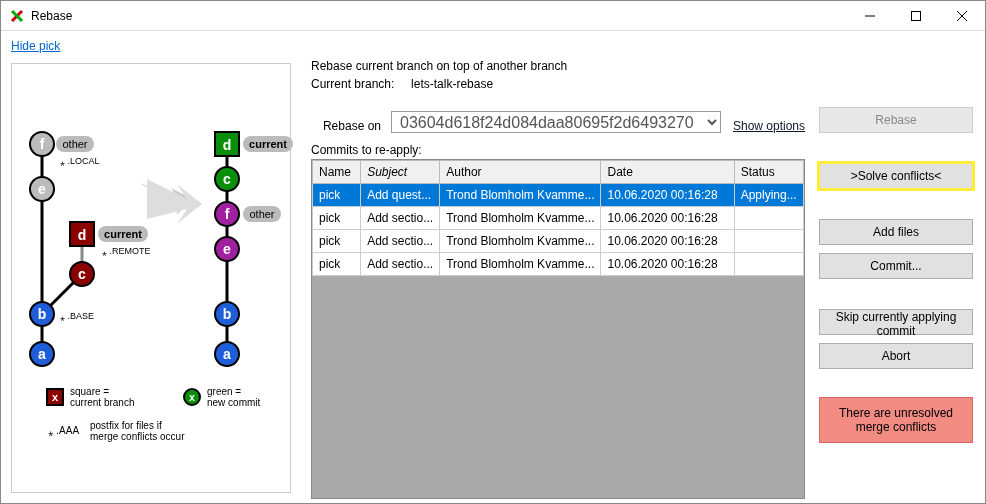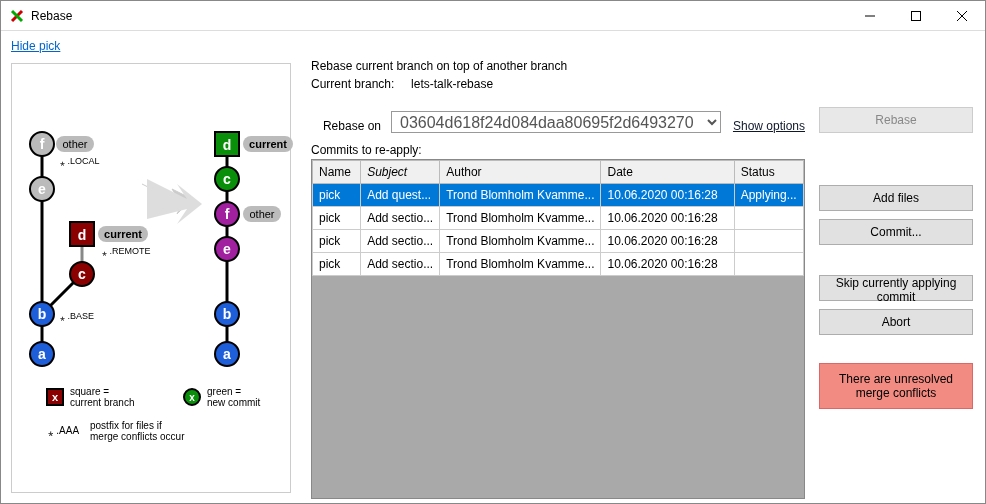--- a/index.html
+++ b/index.html
@@ -194,20 +194,21 @@
             </tr>
           </tbody>
       </table>
     </div>
   </div>
 
   <div class="right">
     <div style="height:40px"></div>
     <button class="btn" disabled="">Rebase</button>
     <div style="height:22px"></div>
+    <button class="btn highlight">&gt;Solve conflicts&lt;</button>
     <div style="height:22px"></div>
     <button class="btn">Add files</button>
     <button class="btn">Commit...</button>
     <div style="height:22px"></div>
     <button class="btn">Skip currently applying commit</button>
     <button class="btn">Abort</button>
     <div class="alert">There are unresolved merge conflicts</div>
   </div>
 </div>
 

